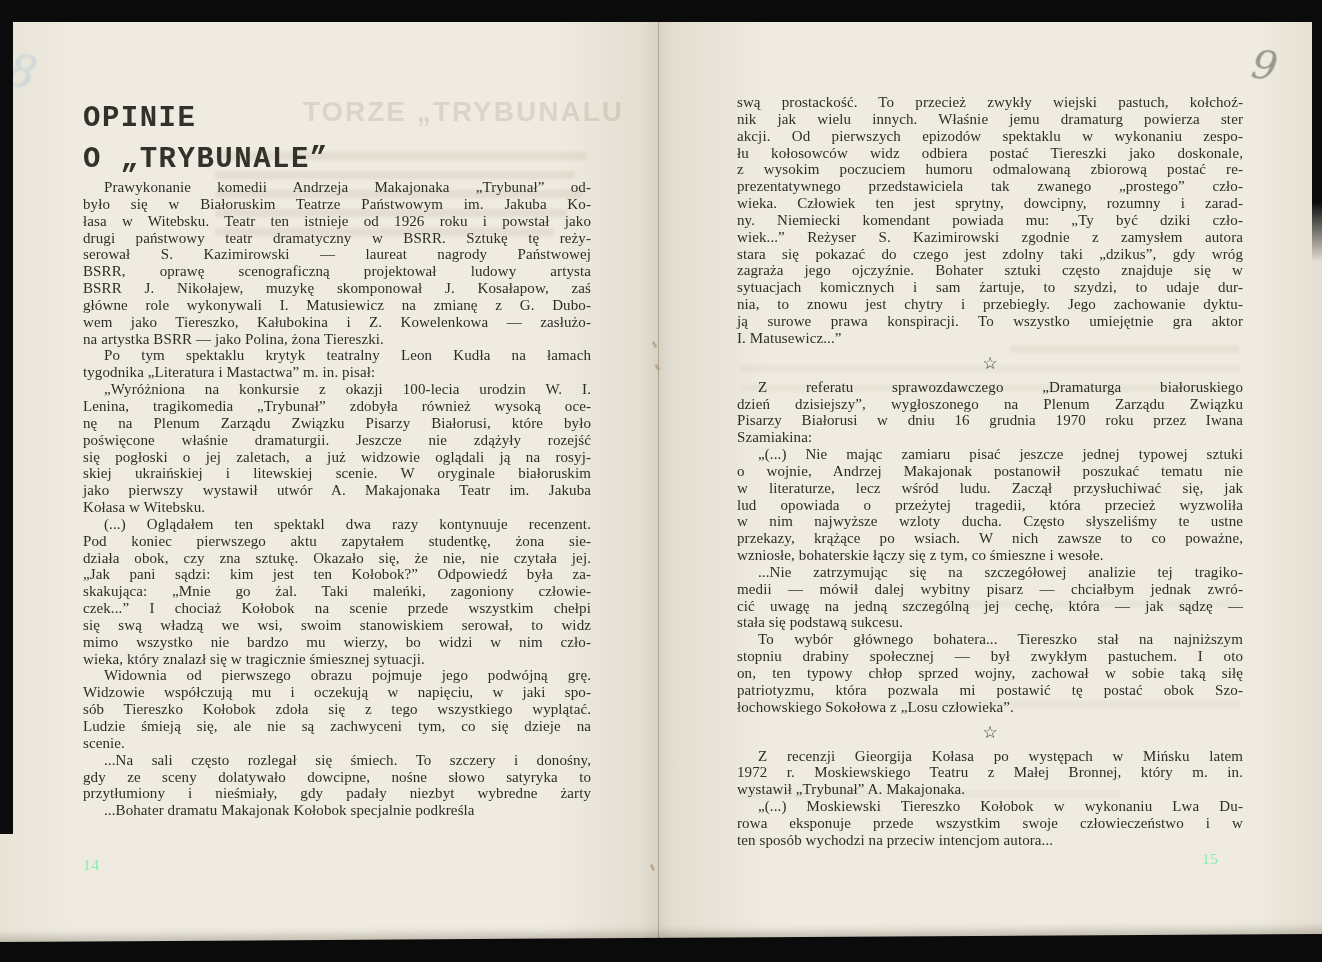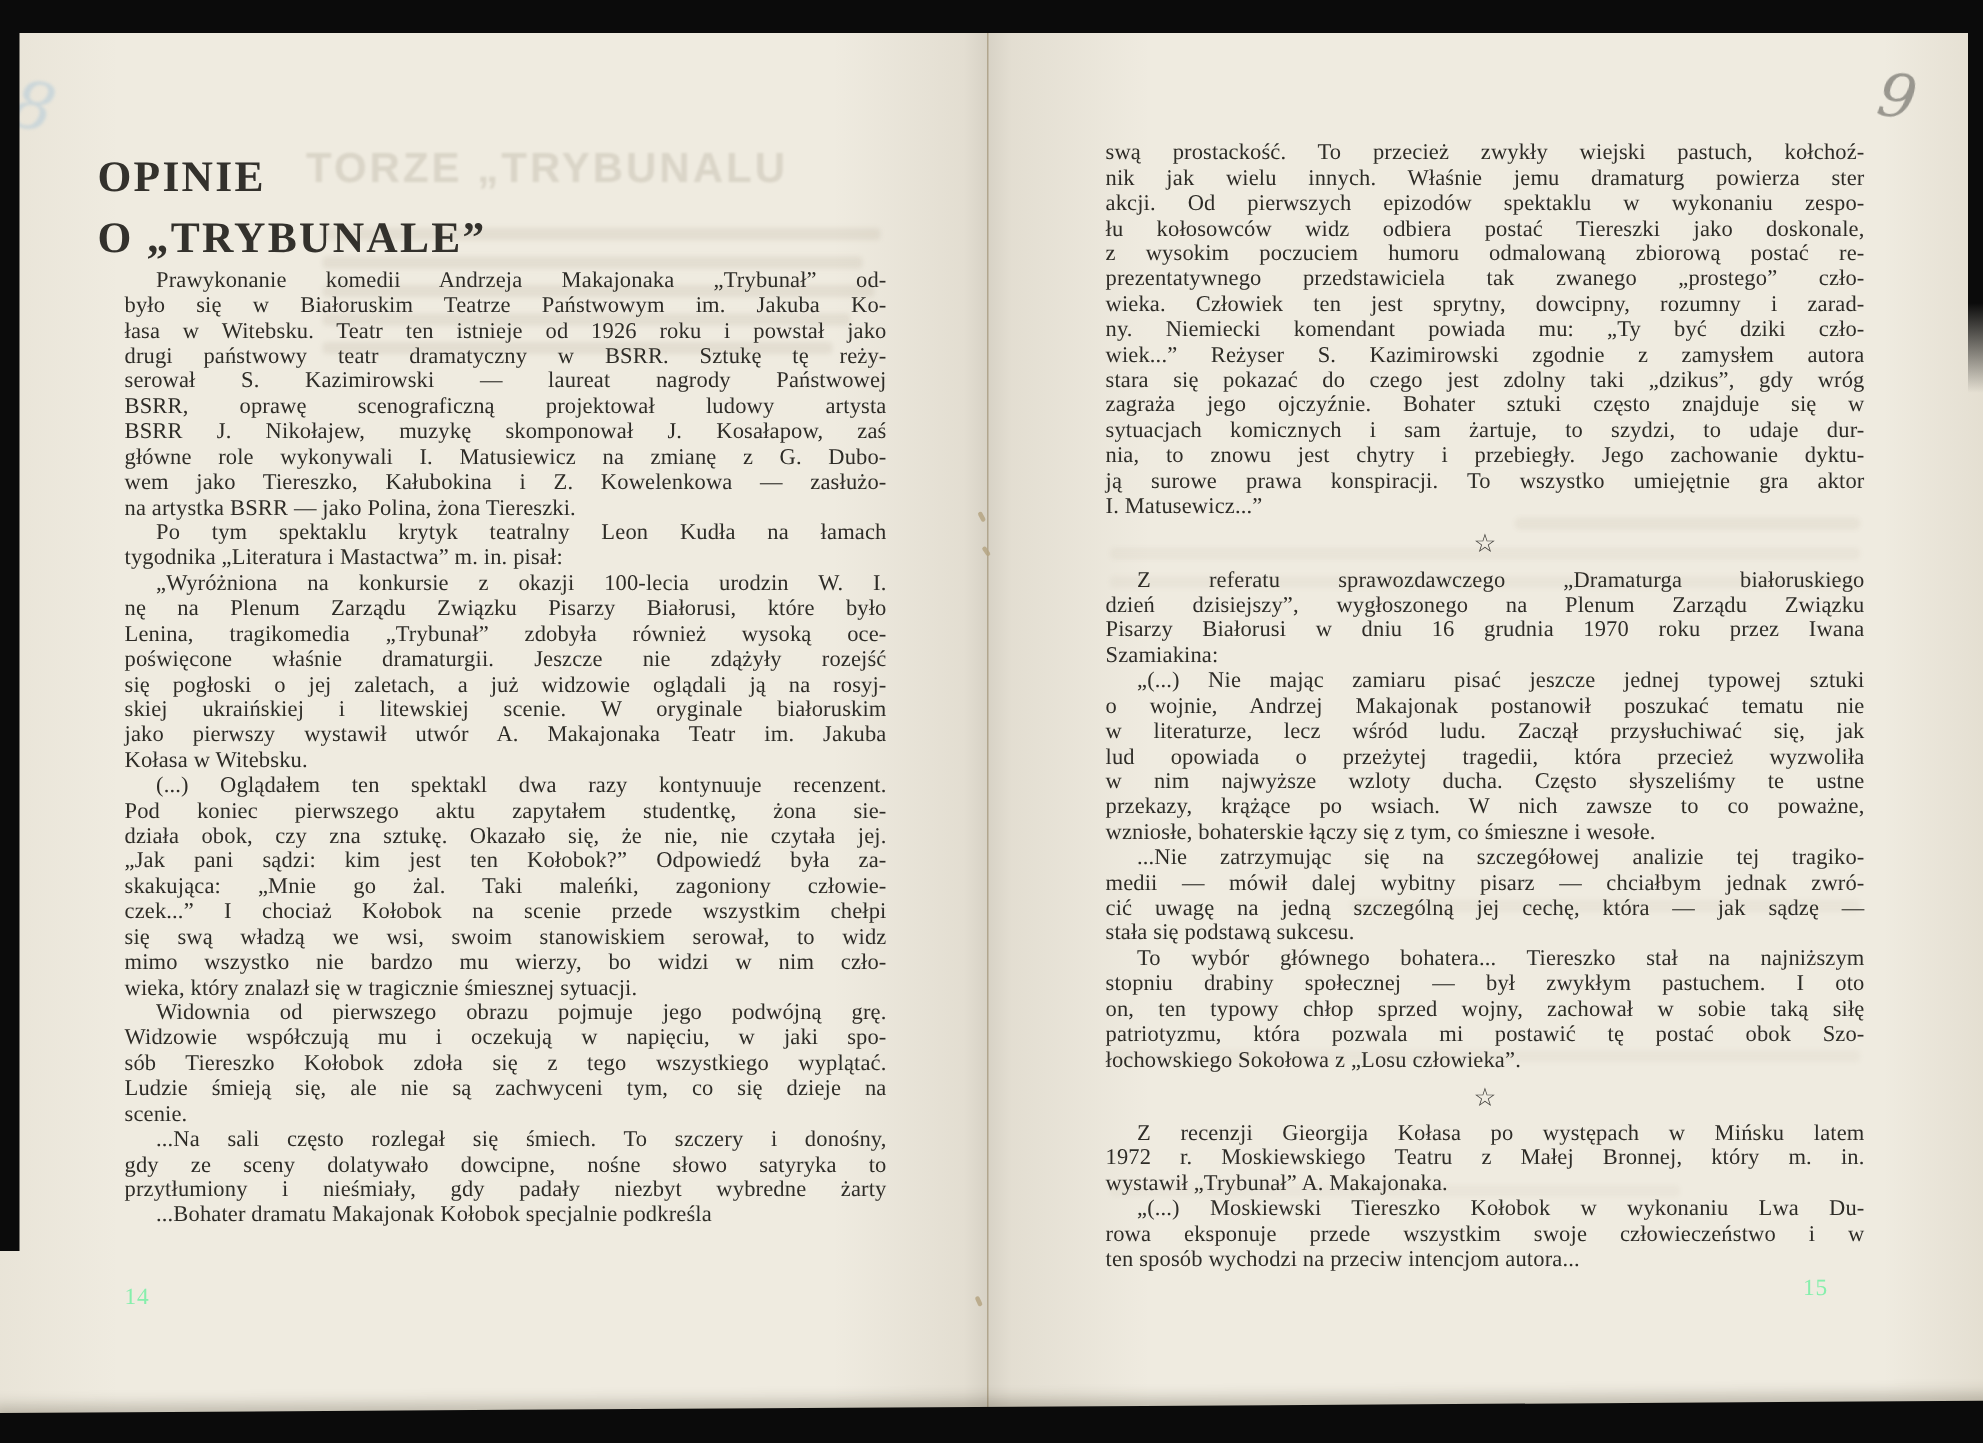--- a/index.html
+++ b/index.html
@@ -33,22 +33,22 @@
   .bar{position:absolute;background:#0b0b0b;}
   #bar-top{left:0;top:0;width:1322px;height:22px;}
   #bar-left{left:0;top:22px;width:13px;height:812px;}
   #bar-right{left:1312px;top:22px;width:10px;height:240px;
     background:linear-gradient(to bottom,#0b0b0b 75%,rgba(11,11,11,0));}
   #bar-bottom{left:-6px;top:942px;width:1336px;height:28px;
     transform:rotate(-0.35deg);transform-origin:left top;
     box-shadow:0 -5px 9px rgba(60,50,30,0.25);}
   
   .col{position:absolute;width:508px;color:#2e2c27;}
-  #left-heading{left:65px;top:98px;
-    font-family:Liberation Serif, serif;
+  #left-heading{left:83px;top:98px;
+    font-family:Liberation Mono, monospace;
     font-weight:700;font-size:29px;line-height:41px;letter-spacing:1.5px;
     color:#33312c;}
   #left-body{left:83px;top:179px;}
   #right-body{left:737px;top:94px;width:506px;}
   .para{margin:0;}
   .pline{
     font-size:15px;line-height:16.85px;
     text-align:justify;text-align-last:justify;
     white-space:normal;letter-spacing:0.1px;
   }
@@ -58,21 +58,21 @@
     height:20px;line-height:20px;margin:6px 0;
     text-align:center;font-family:"DejaVu Sans",sans-serif;
     font-size:17px;color:#3a3834;
   }
   .page-number{
     position:absolute;font-size:15.5px;color:#86efac;letter-spacing:0.5px;
   }
   #page-number-left{left:83px;top:856px;}
   #page-number-right{left:1202px;top:850px;}
   
-  .ghost{position:absolute;pointer-events:none;}
+  .ghost{position:absolute;pointer-events:none;text-align:right;}
   #ghost-heading{
     left:204px;top:96px;width:420px;
     font-family:"Liberation Sans","DejaVu Sans",sans-serif;
     font-weight:700;font-size:28px;letter-spacing:2px;
     color:rgba(112,102,76,0.16);filter:blur(0.7px);
   }
   .ghost-bar{
     position:absolute;height:8px;border-radius:3px;
     background:rgba(125,112,82,0.10);filter:blur(1.6px);
   }
@@ -132,22 +132,22 @@
         <div class="pline">główne role wykonywali I. Matusiewicz na zmianę z G. Dubo-</div>
         <div class="pline">wem jako Tiereszko, Kałubokina i Z. Kowelenkowa — zasłużo-</div>
         <div class="pline last">na artystka BSRR — jako Polina, żona Tiereszki.</div>
       </div>
       <div class="para indent">
         <div class="pline">Po tym spektaklu krytyk teatralny Leon Kudła na łamach</div>
         <div class="pline last">tygodnika „Literatura i Mastactwa” m. in. pisał:</div>
       </div>
       <div class="para indent">
         <div class="pline">„Wyróżniona na konkursie z okazji 100-lecia urodzin W. I.</div>
+        <div class="pline">Lenina, tragikomedia „Trybunał” zdobyła również wysoką oce-</div>
         <div class="pline">nę na Plenum Zarządu Związku Pisarzy Białorusi, które było</div>
-        <div class="pline">Lenina, tragikomedia „Trybunał” zdobyła również wysoką oce-</div>
         <div class="pline">poświęcone właśnie dramaturgii. Jeszcze nie zdążyły rozejść</div>
         <div class="pline">się pogłoski o jej zaletach, a już widzowie oglądali ją na rosyj-</div>
         <div class="pline">skiej ukraińskiej i litewskiej scenie. W oryginale białoruskim</div>
         <div class="pline">jako pierwszy wystawił utwór A. Makajonaka Teatr im. Jakuba</div>
         <div class="pline last">Kołasa w Witebsku.</div>
       </div>
       <div class="para indent">
         <div class="pline">(...) Oglądałem ten spektakl dwa razy kontynuuje recenzent.</div>
         <div class="pline">Pod koniec pierwszego aktu zapytałem studentkę, żona sie-</div>
         <div class="pline">działa obok, czy zna sztukę. Okazało się, że nie, nie czytała jej.</div>

